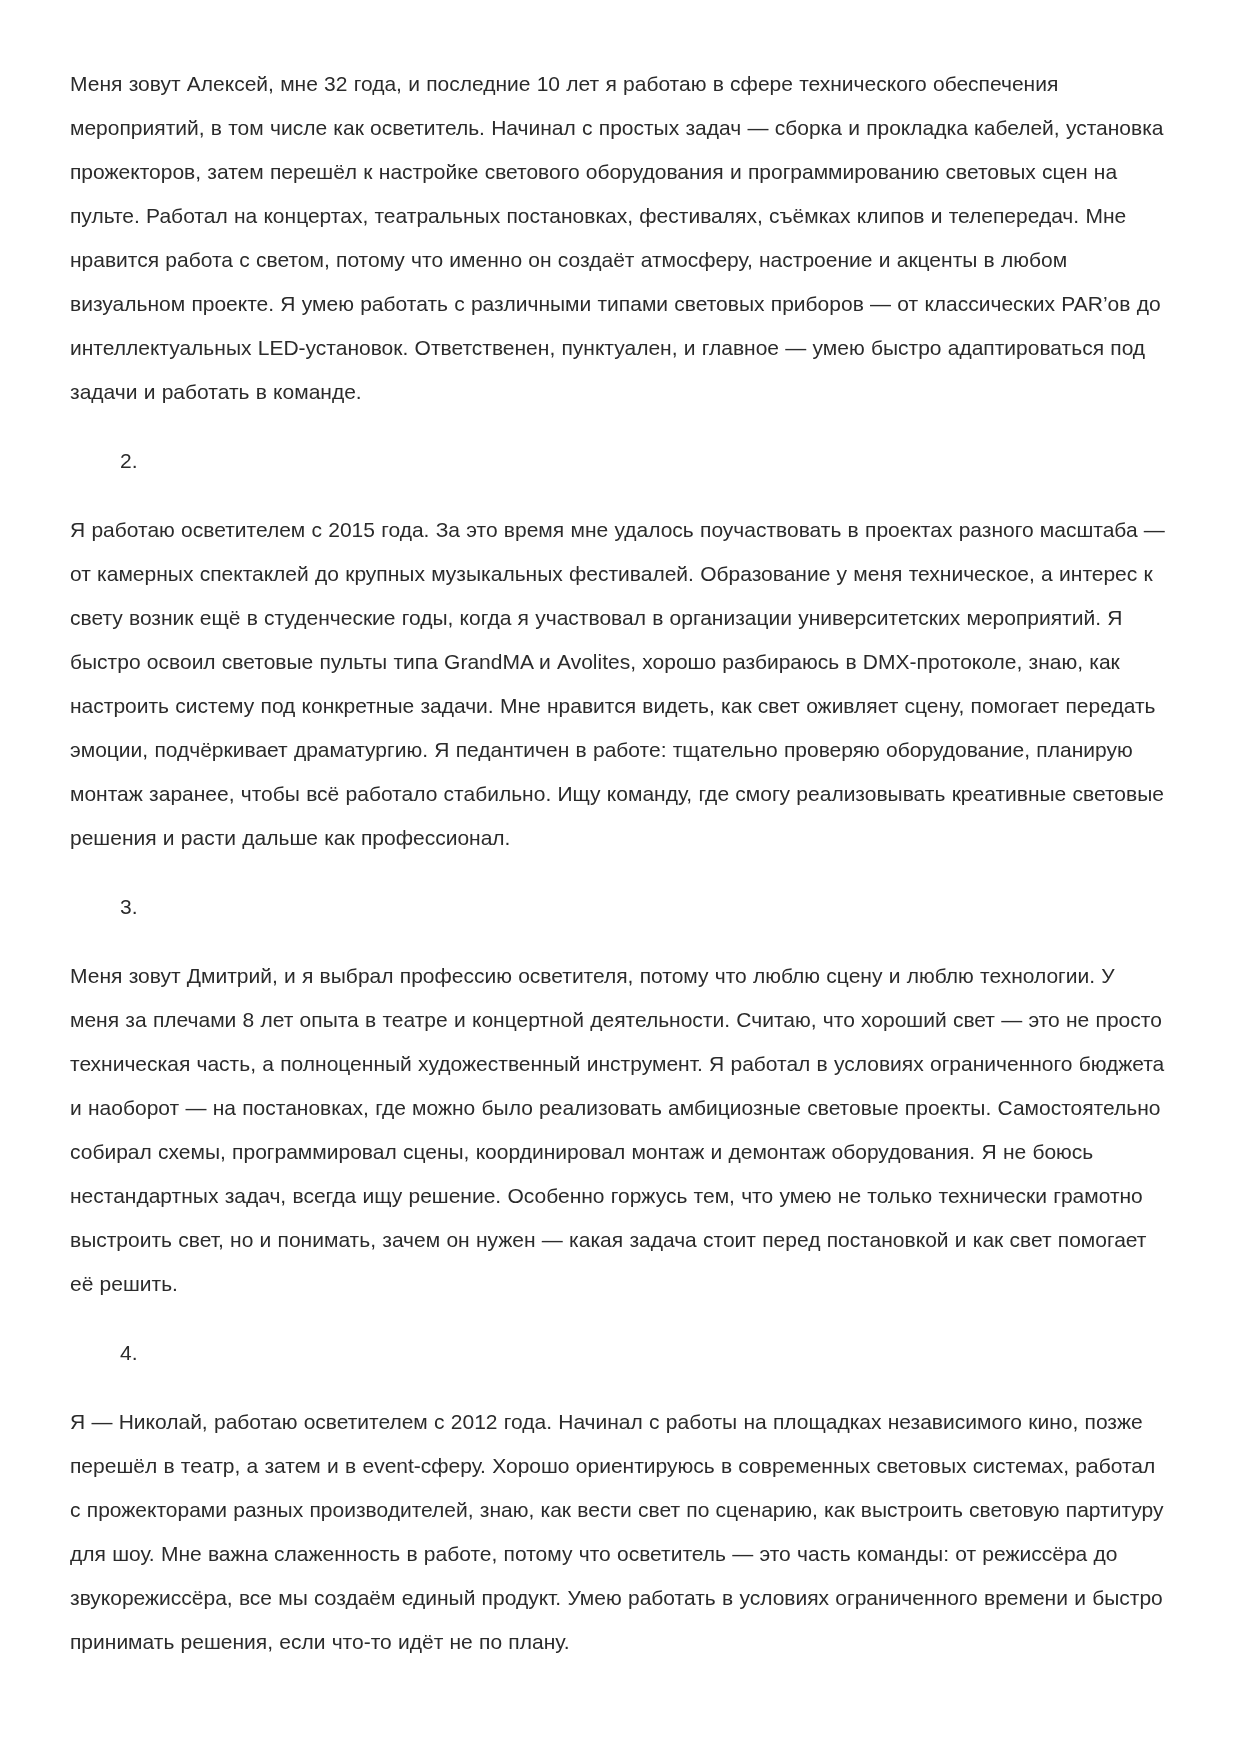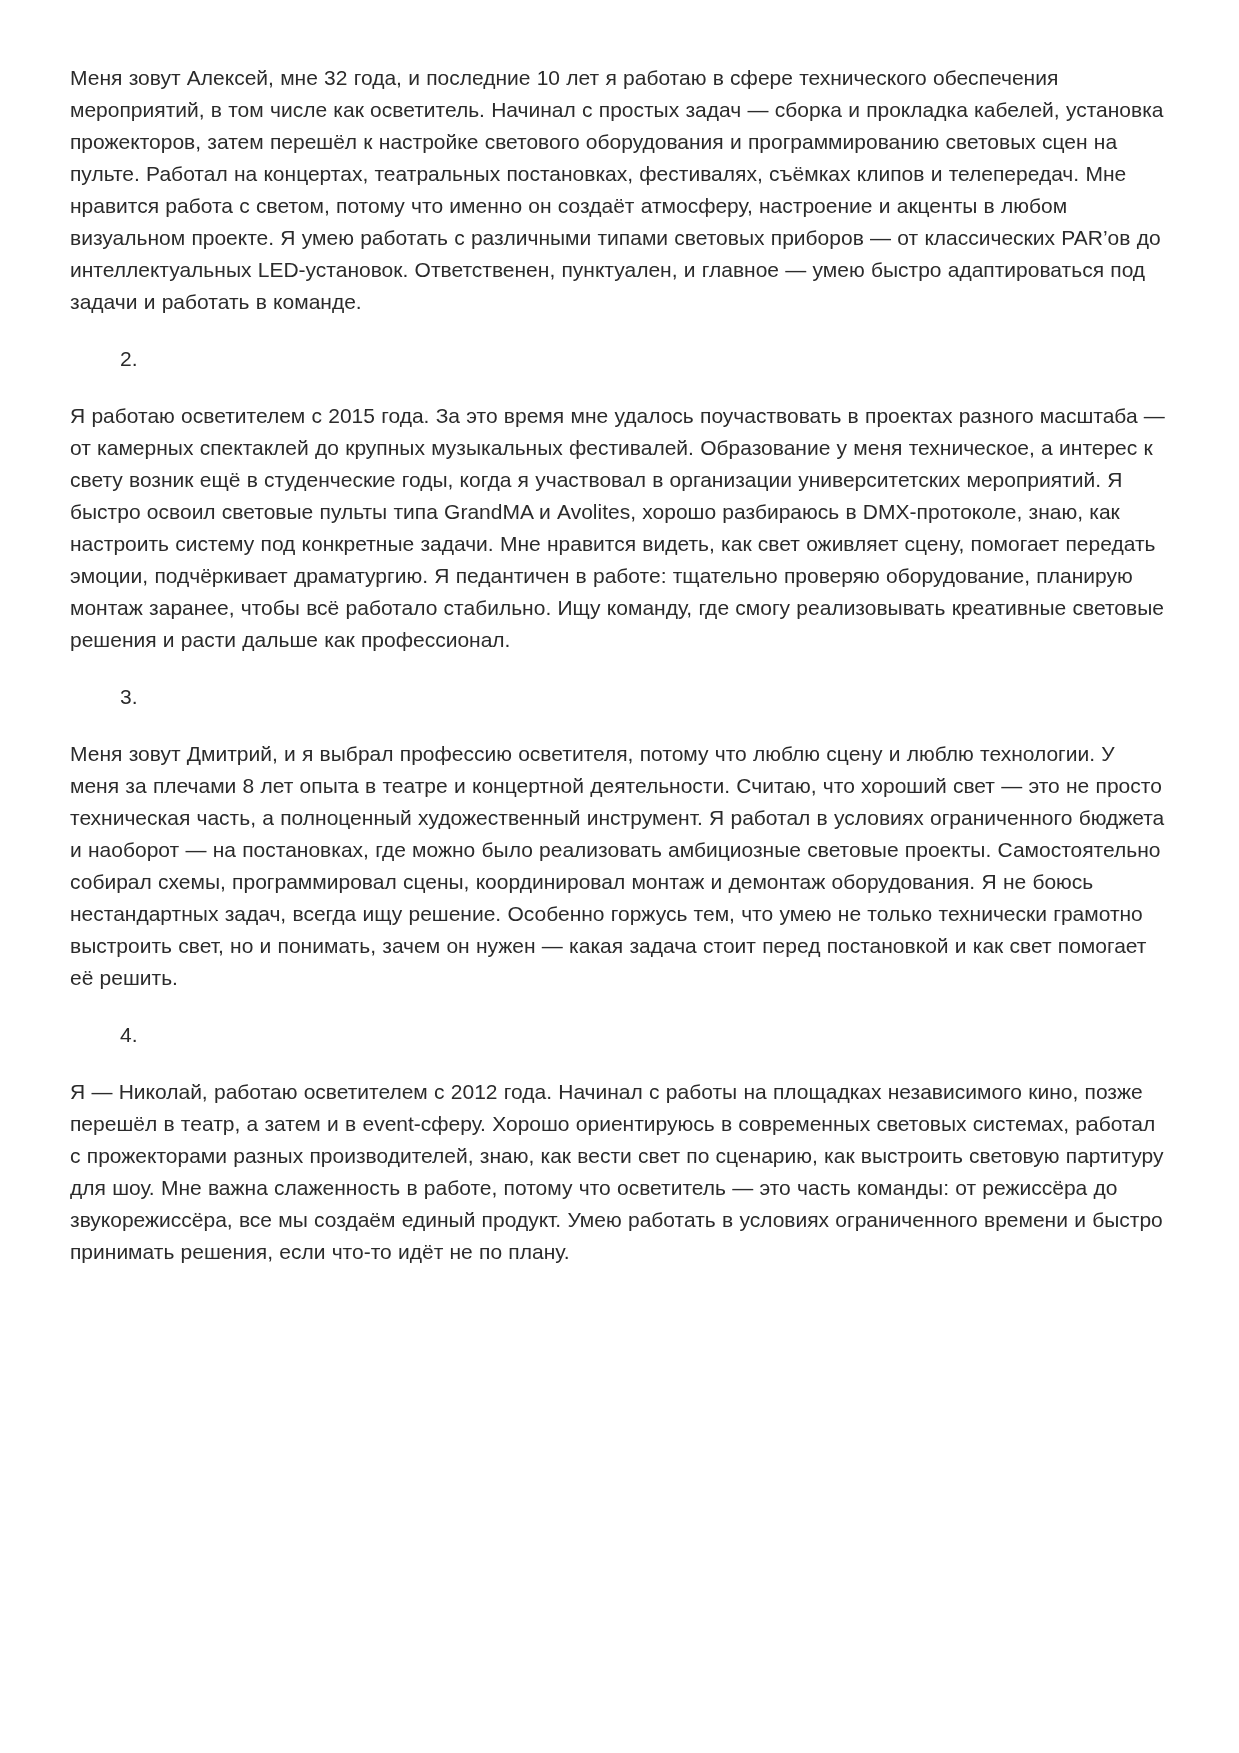--- a/index.html
+++ b/index.html
@@ -9,21 +9,21 @@
     height: 1753px;
     overflow: hidden;
   }
   .page {
     width: 1239px;
     height: 1753px;
     background: #ffffff;
     padding: 62px 72px 0 70px;
     font-family: "Liberation Sans", sans-serif;
     font-size: 21px;
-    line-height: 32px;
+    line-height: 44px;
     color: #2b2b2b;
     -webkit-font-smoothing: antialiased;
   }
   .para {
     margin: 0 0 25px 0;
     text-align: left;
     word-spacing: 0.02em;
   }
   .list-num {
     margin: 0 0 25px 0;

